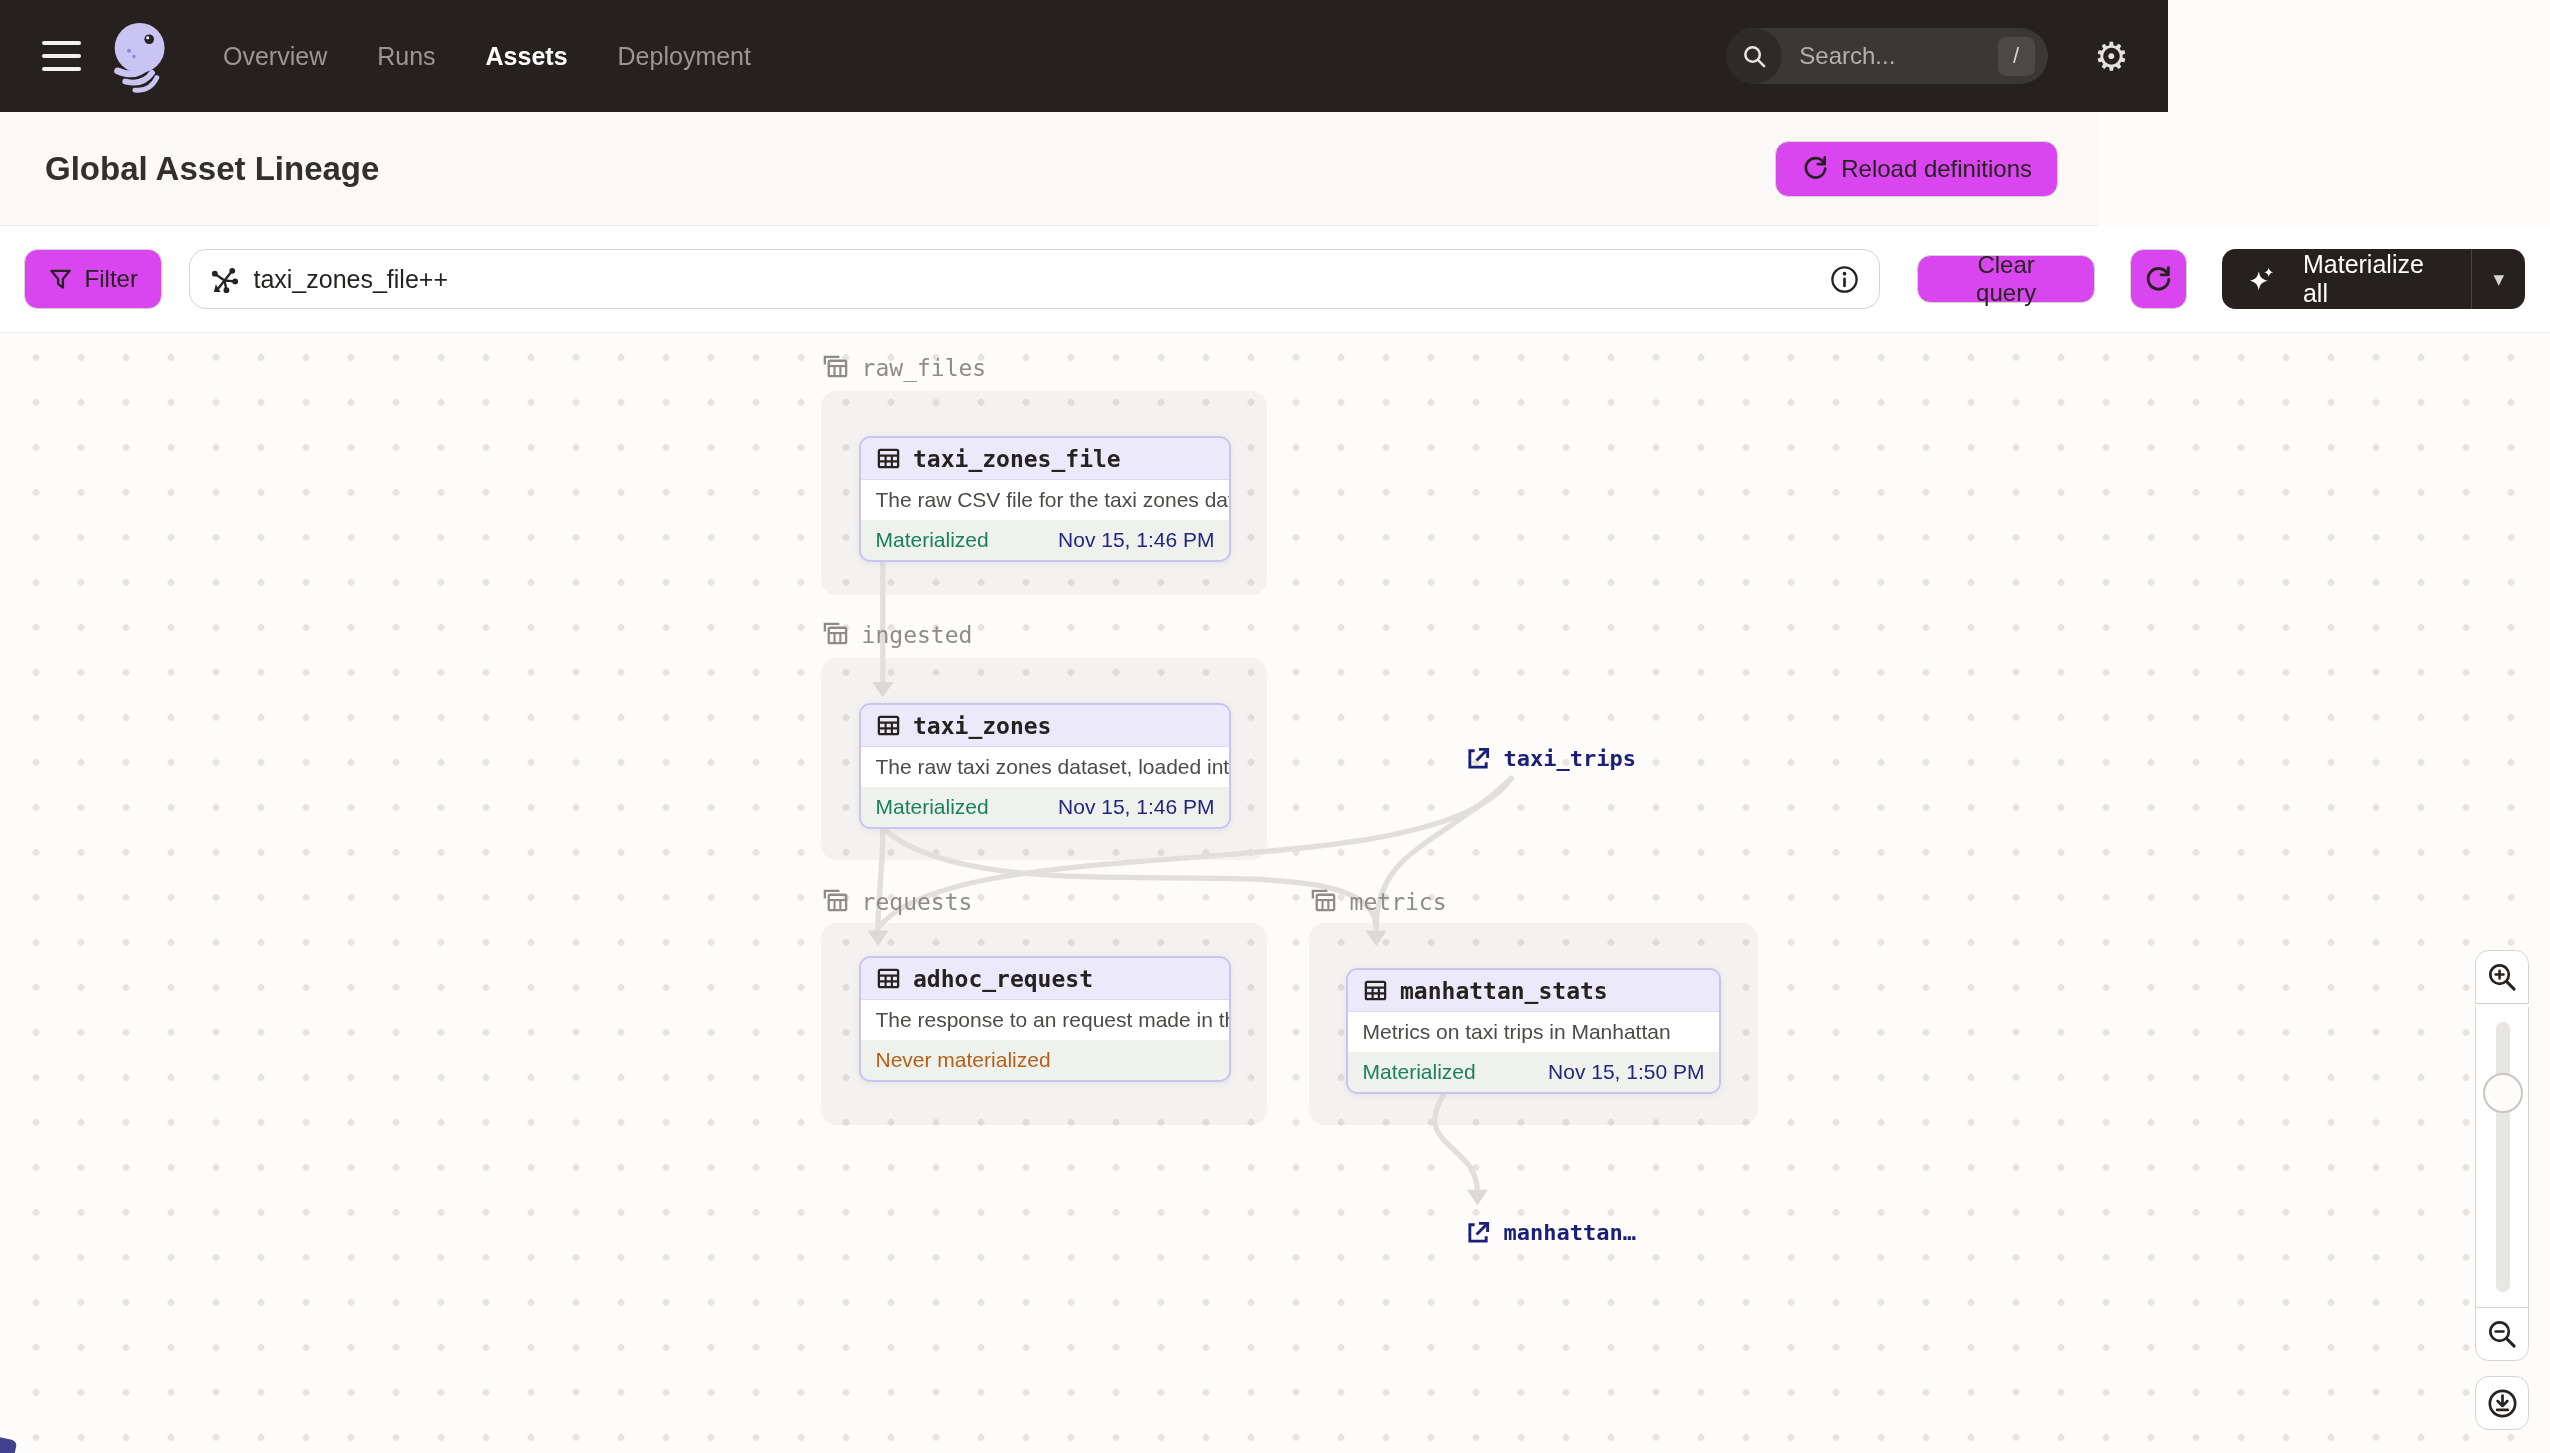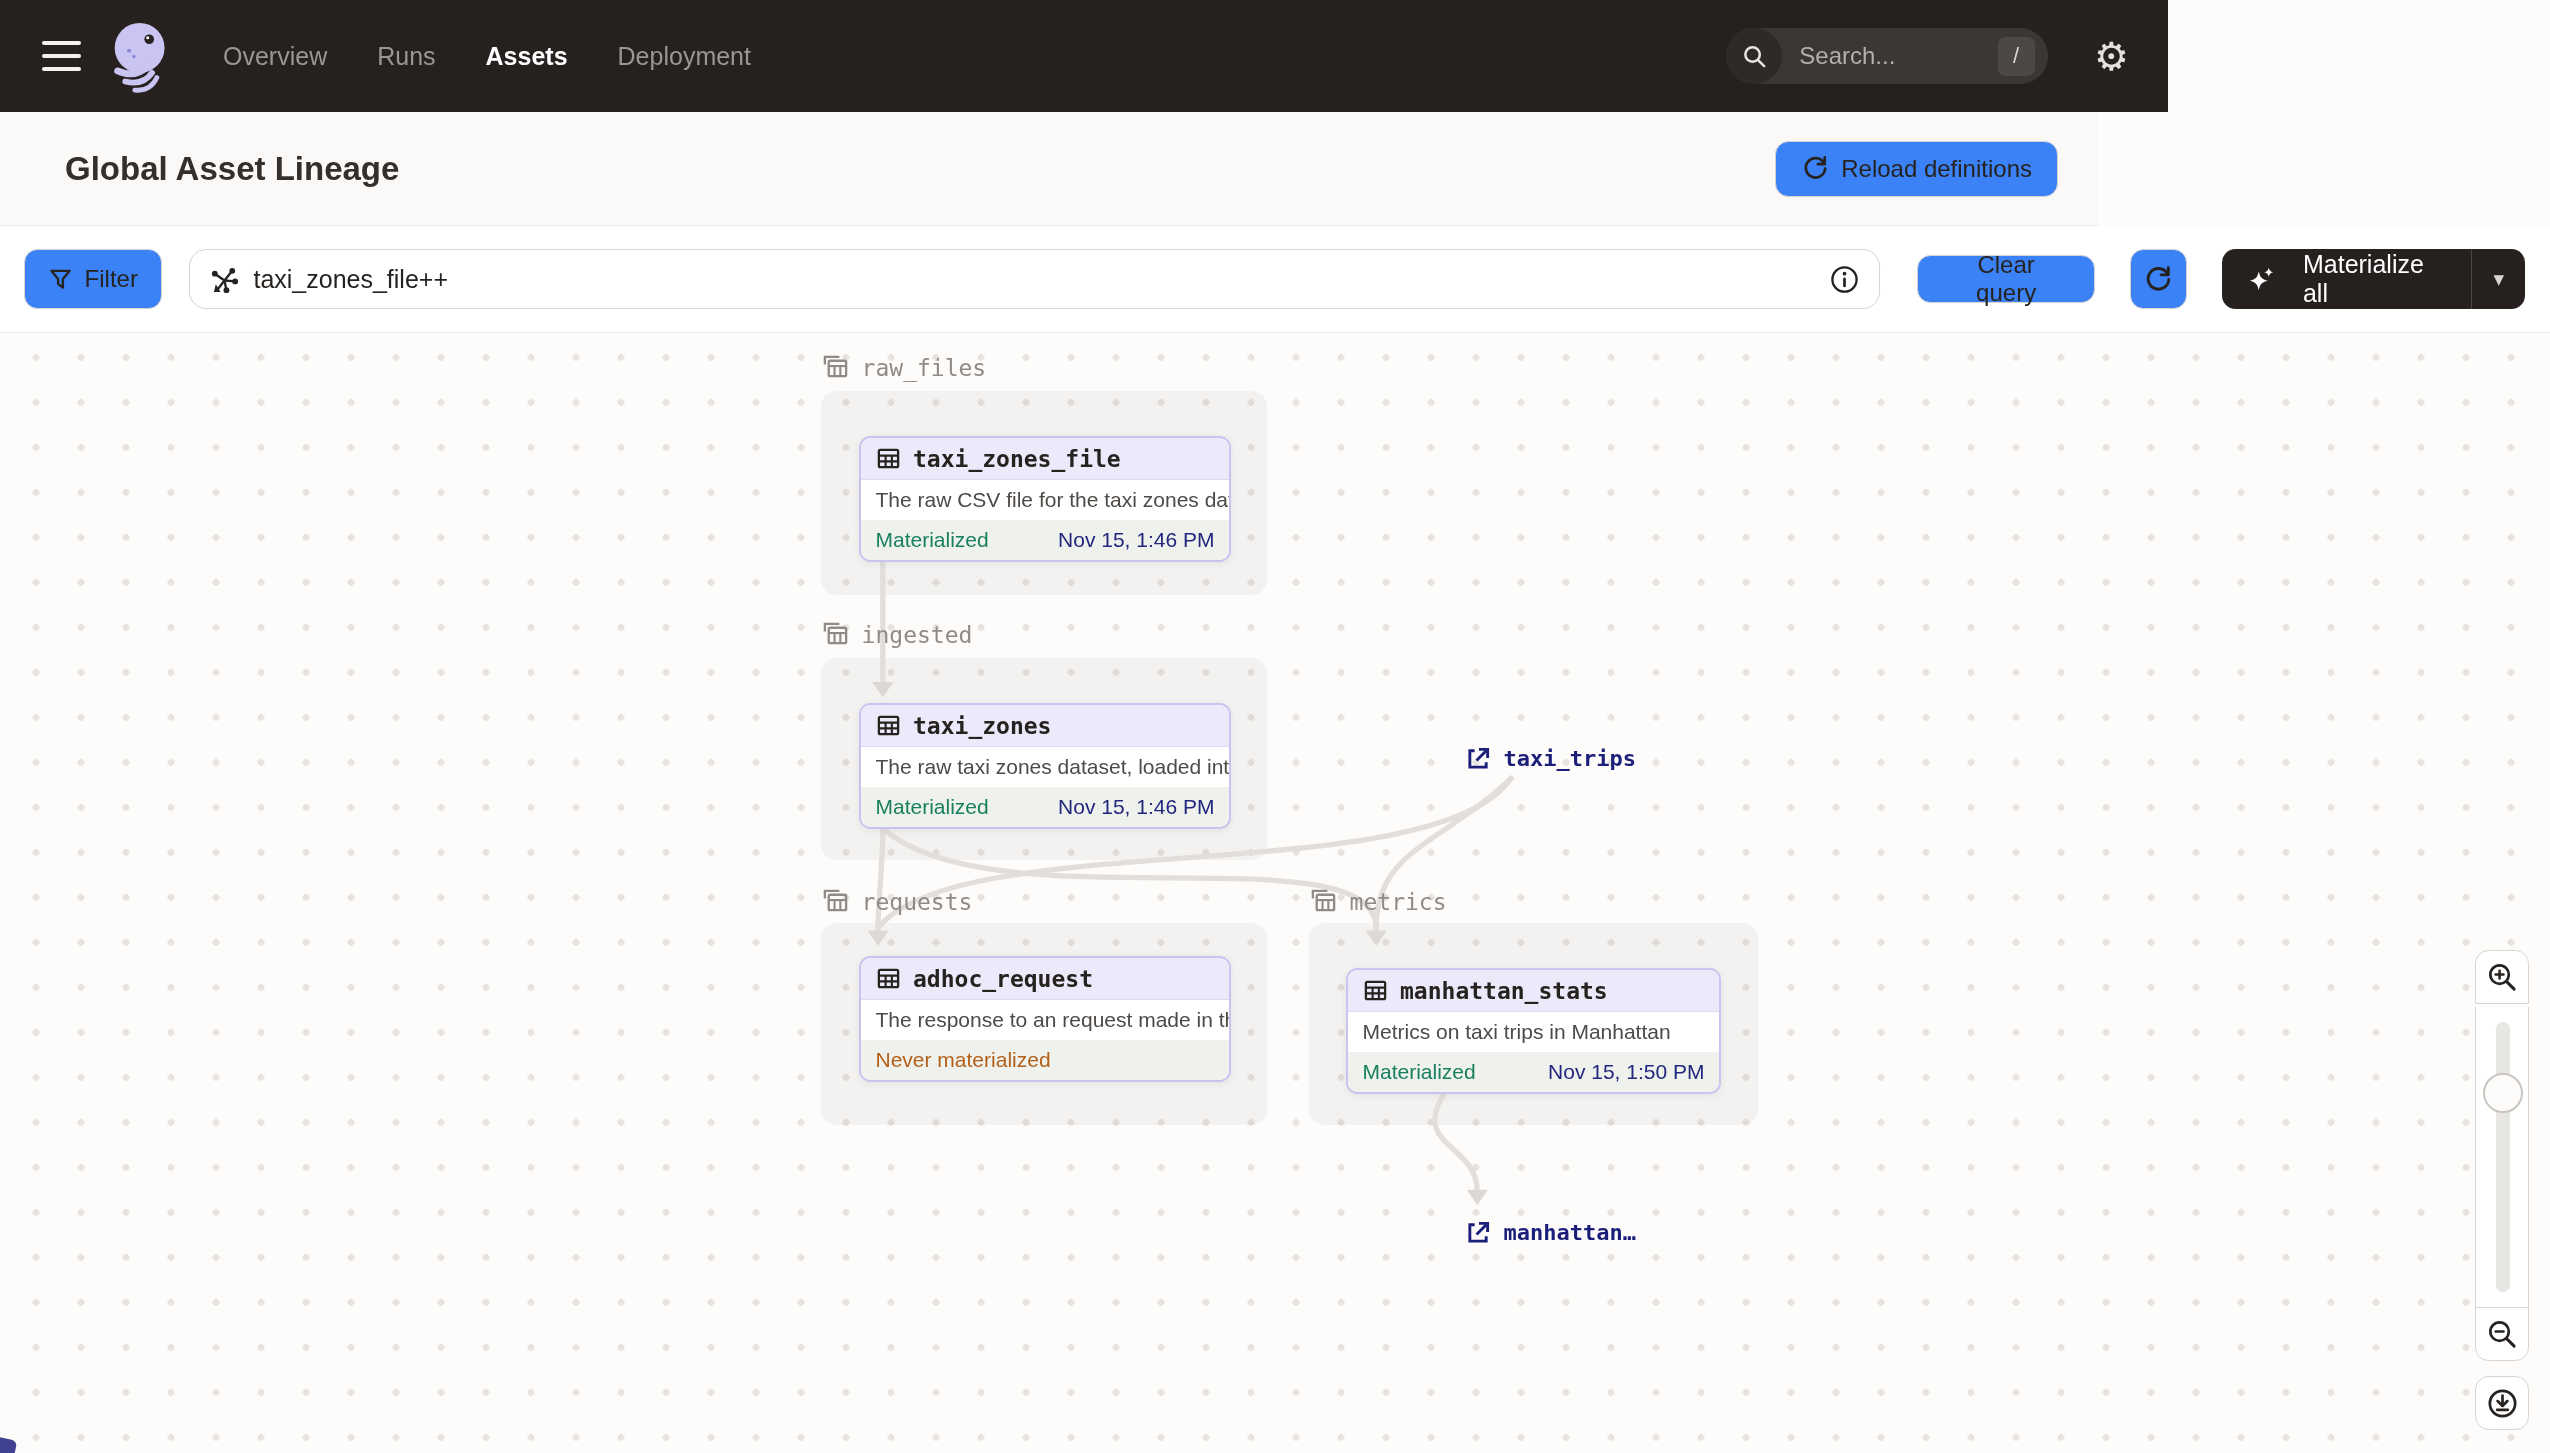--- a/index.html
+++ b/index.html
@@ -22,23 +22,23 @@
   .search-lens { width:56px; height:56px; background:#2E2A28; border-radius:50%;
     display:flex; align-items:center; justify-content:center; }
   .search-placeholder { font-size:24px; color:#B3AFAC; margin-left:17.3px; flex:1; }
   .search-shortcut { width:37px; height:39px; margin-right:13.5px; background:#4C4845;
     border-radius:7.7px; color:#D8D5D2; font-size:22px; display:flex; align-items:center; justify-content:center; }
   .gear { margin-left:46px; font-family:"DejaVu Sans", sans-serif; font-size:39px; color:#E4E1DE;
     line-height:1; cursor:pointer; }
 
   
   .page-header { position:absolute; left:0; top:112px; width:2098px; height:114px;
-    background:#FAF9F7; border-bottom:1.9px solid #ECEAE7; display:flex; align-items:center;padding-left:20px; }
+    background:#FAF9F7; border-bottom:1.9px solid #ECEAE7; display:flex; align-items:center; }
   .page-title { font-size:33px; font-weight:700; color:#332F2D; margin-left:45px; }
-  .btn { background:#3b82f6; border:1.9px solid #D7D4D0; border-radius:13.5px;
+  .btn { background:#d946ef; border:1.9px solid #D7D4D0; border-radius:13.5px;
     display:flex; align-items:center; justify-content:center; gap:11.6px;
     font-size:24px; color:#26221F; cursor:pointer;text-align:center; }
   .reload-btn { margin-left:auto; margin-right:40px; height:56px; padding:0 25px; }
   .icon-svg { display:block; }
 
   
   .toolbar { position:absolute; left:0; top:226px; width:2550px; height:107px;
     background:#FFFFFF; border-bottom:1.9px solid #ECEAE7; display:flex; align-items:center; }
   .filter-btn { margin-left:24px; height:60px; padding:0 23px; }
   .query-input { margin-left:27px; width:1778px; height:60px; background:#FFFFFF;

